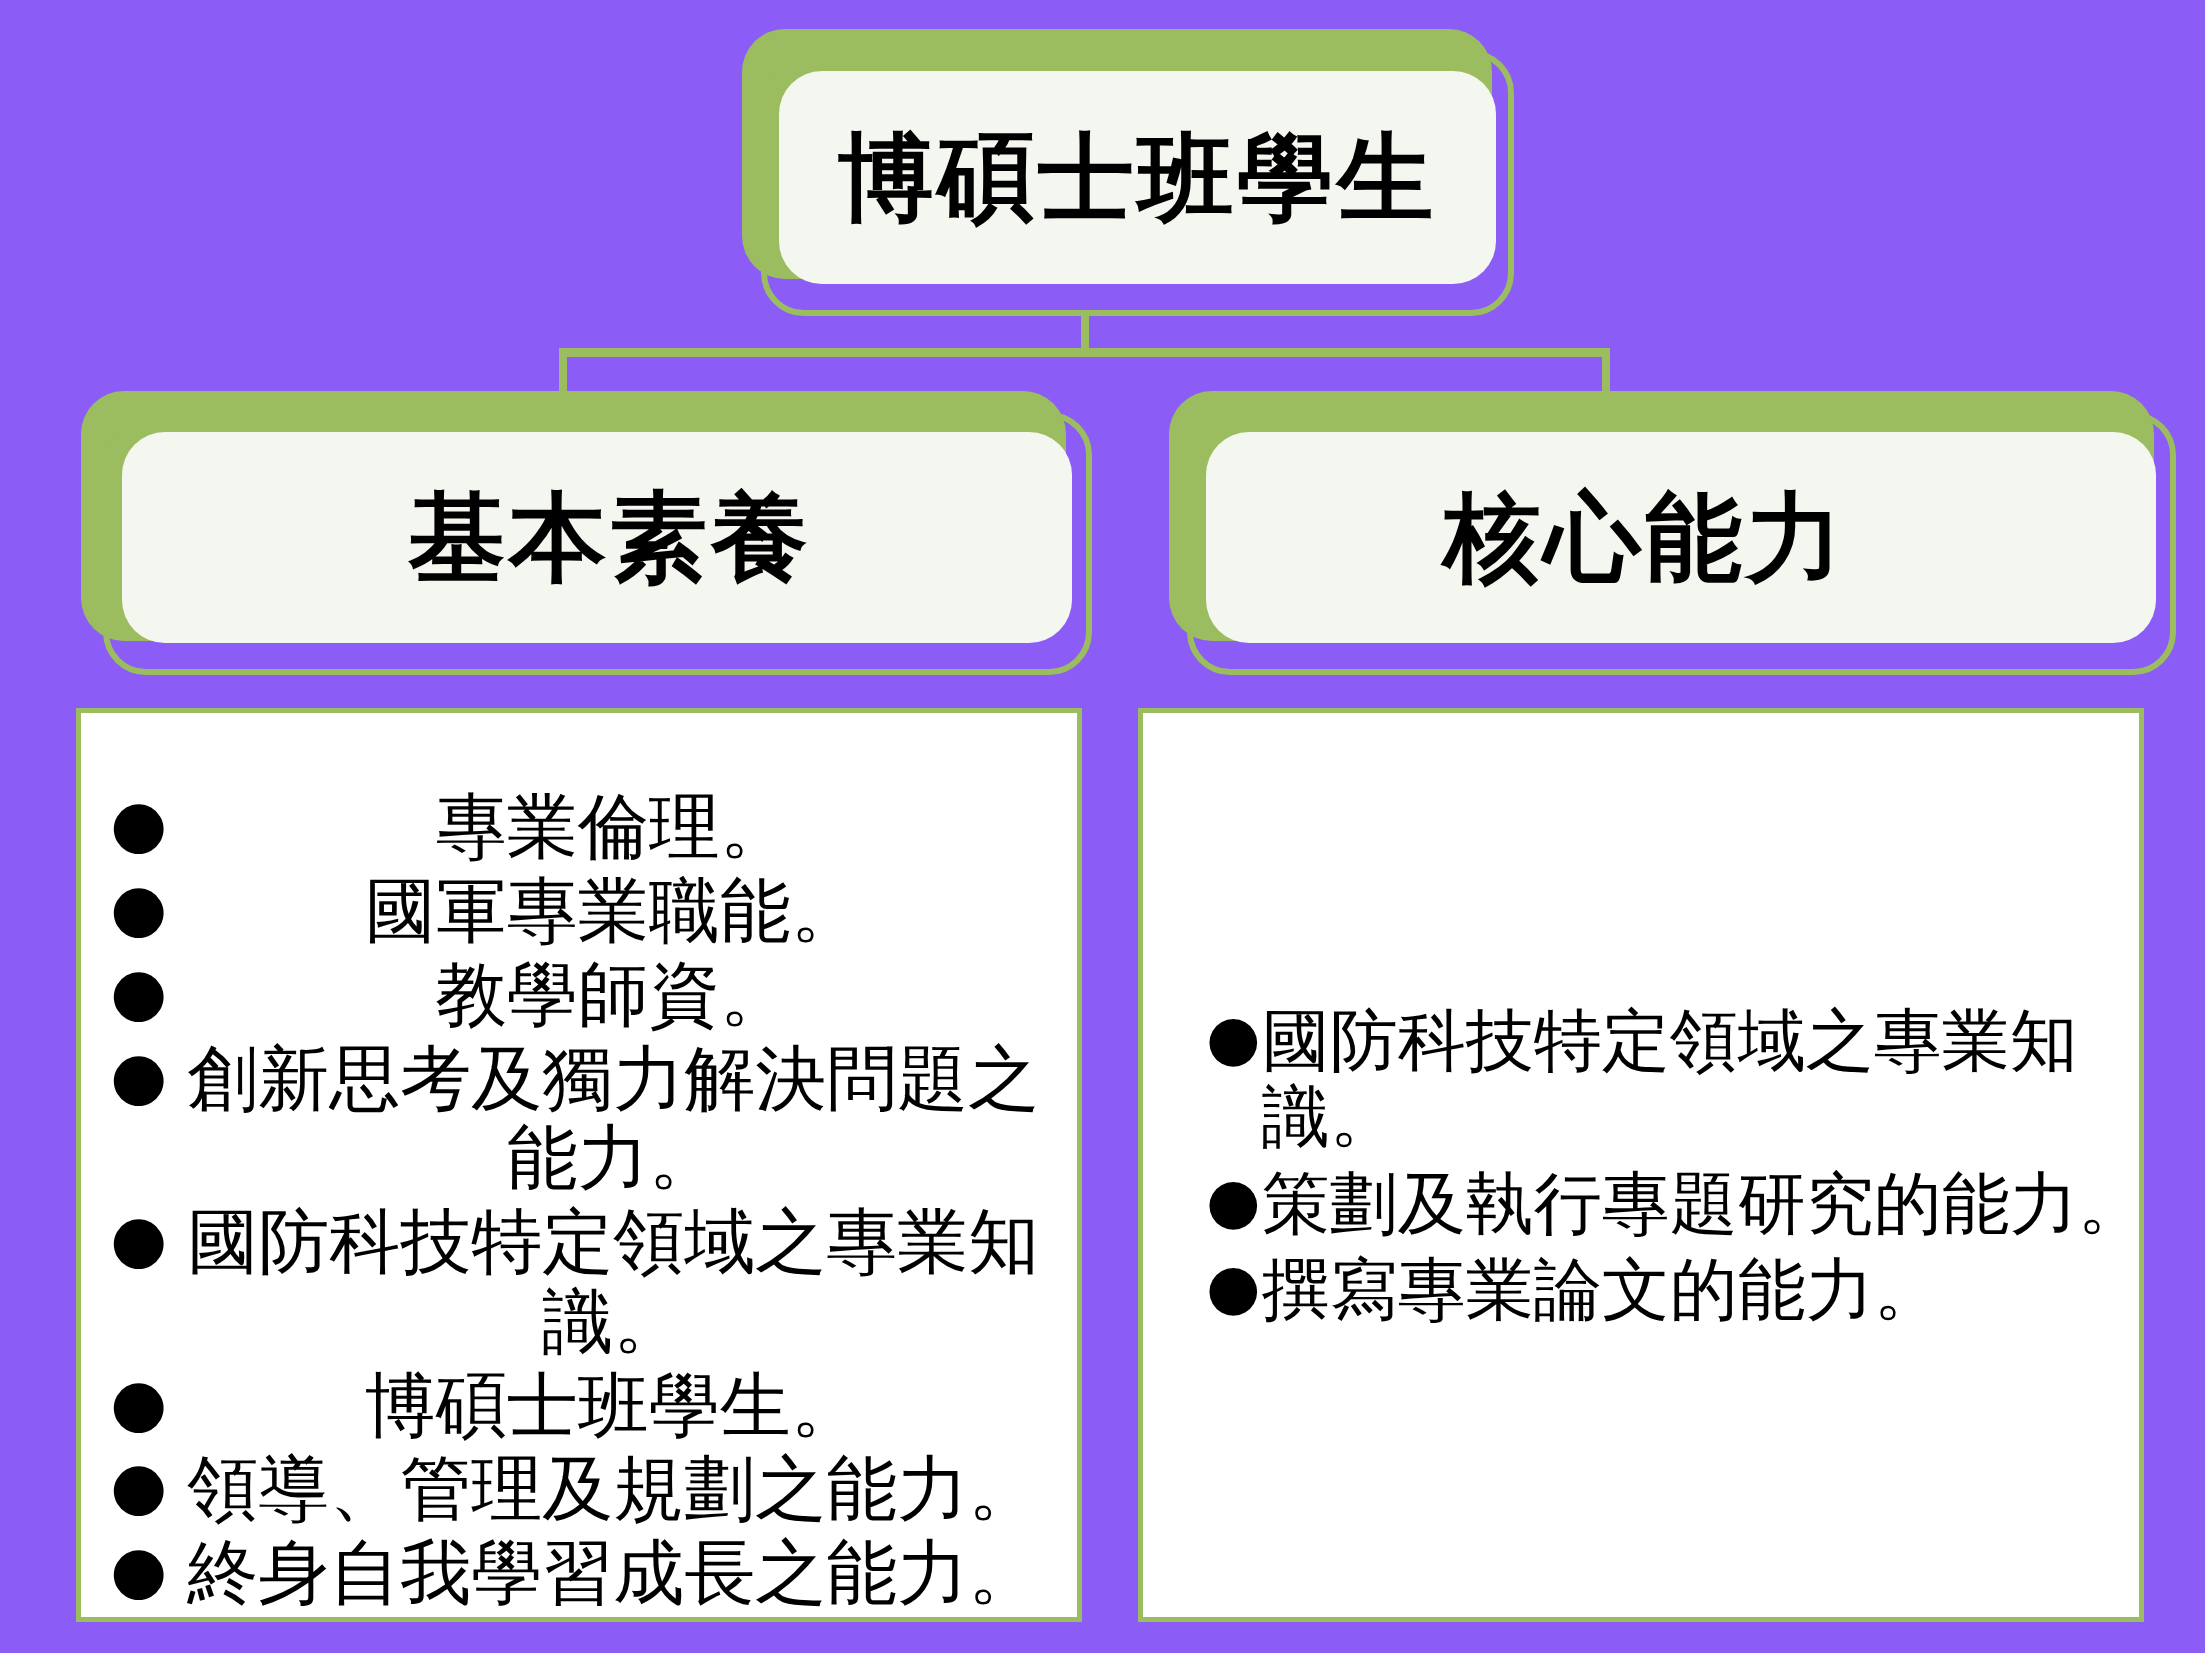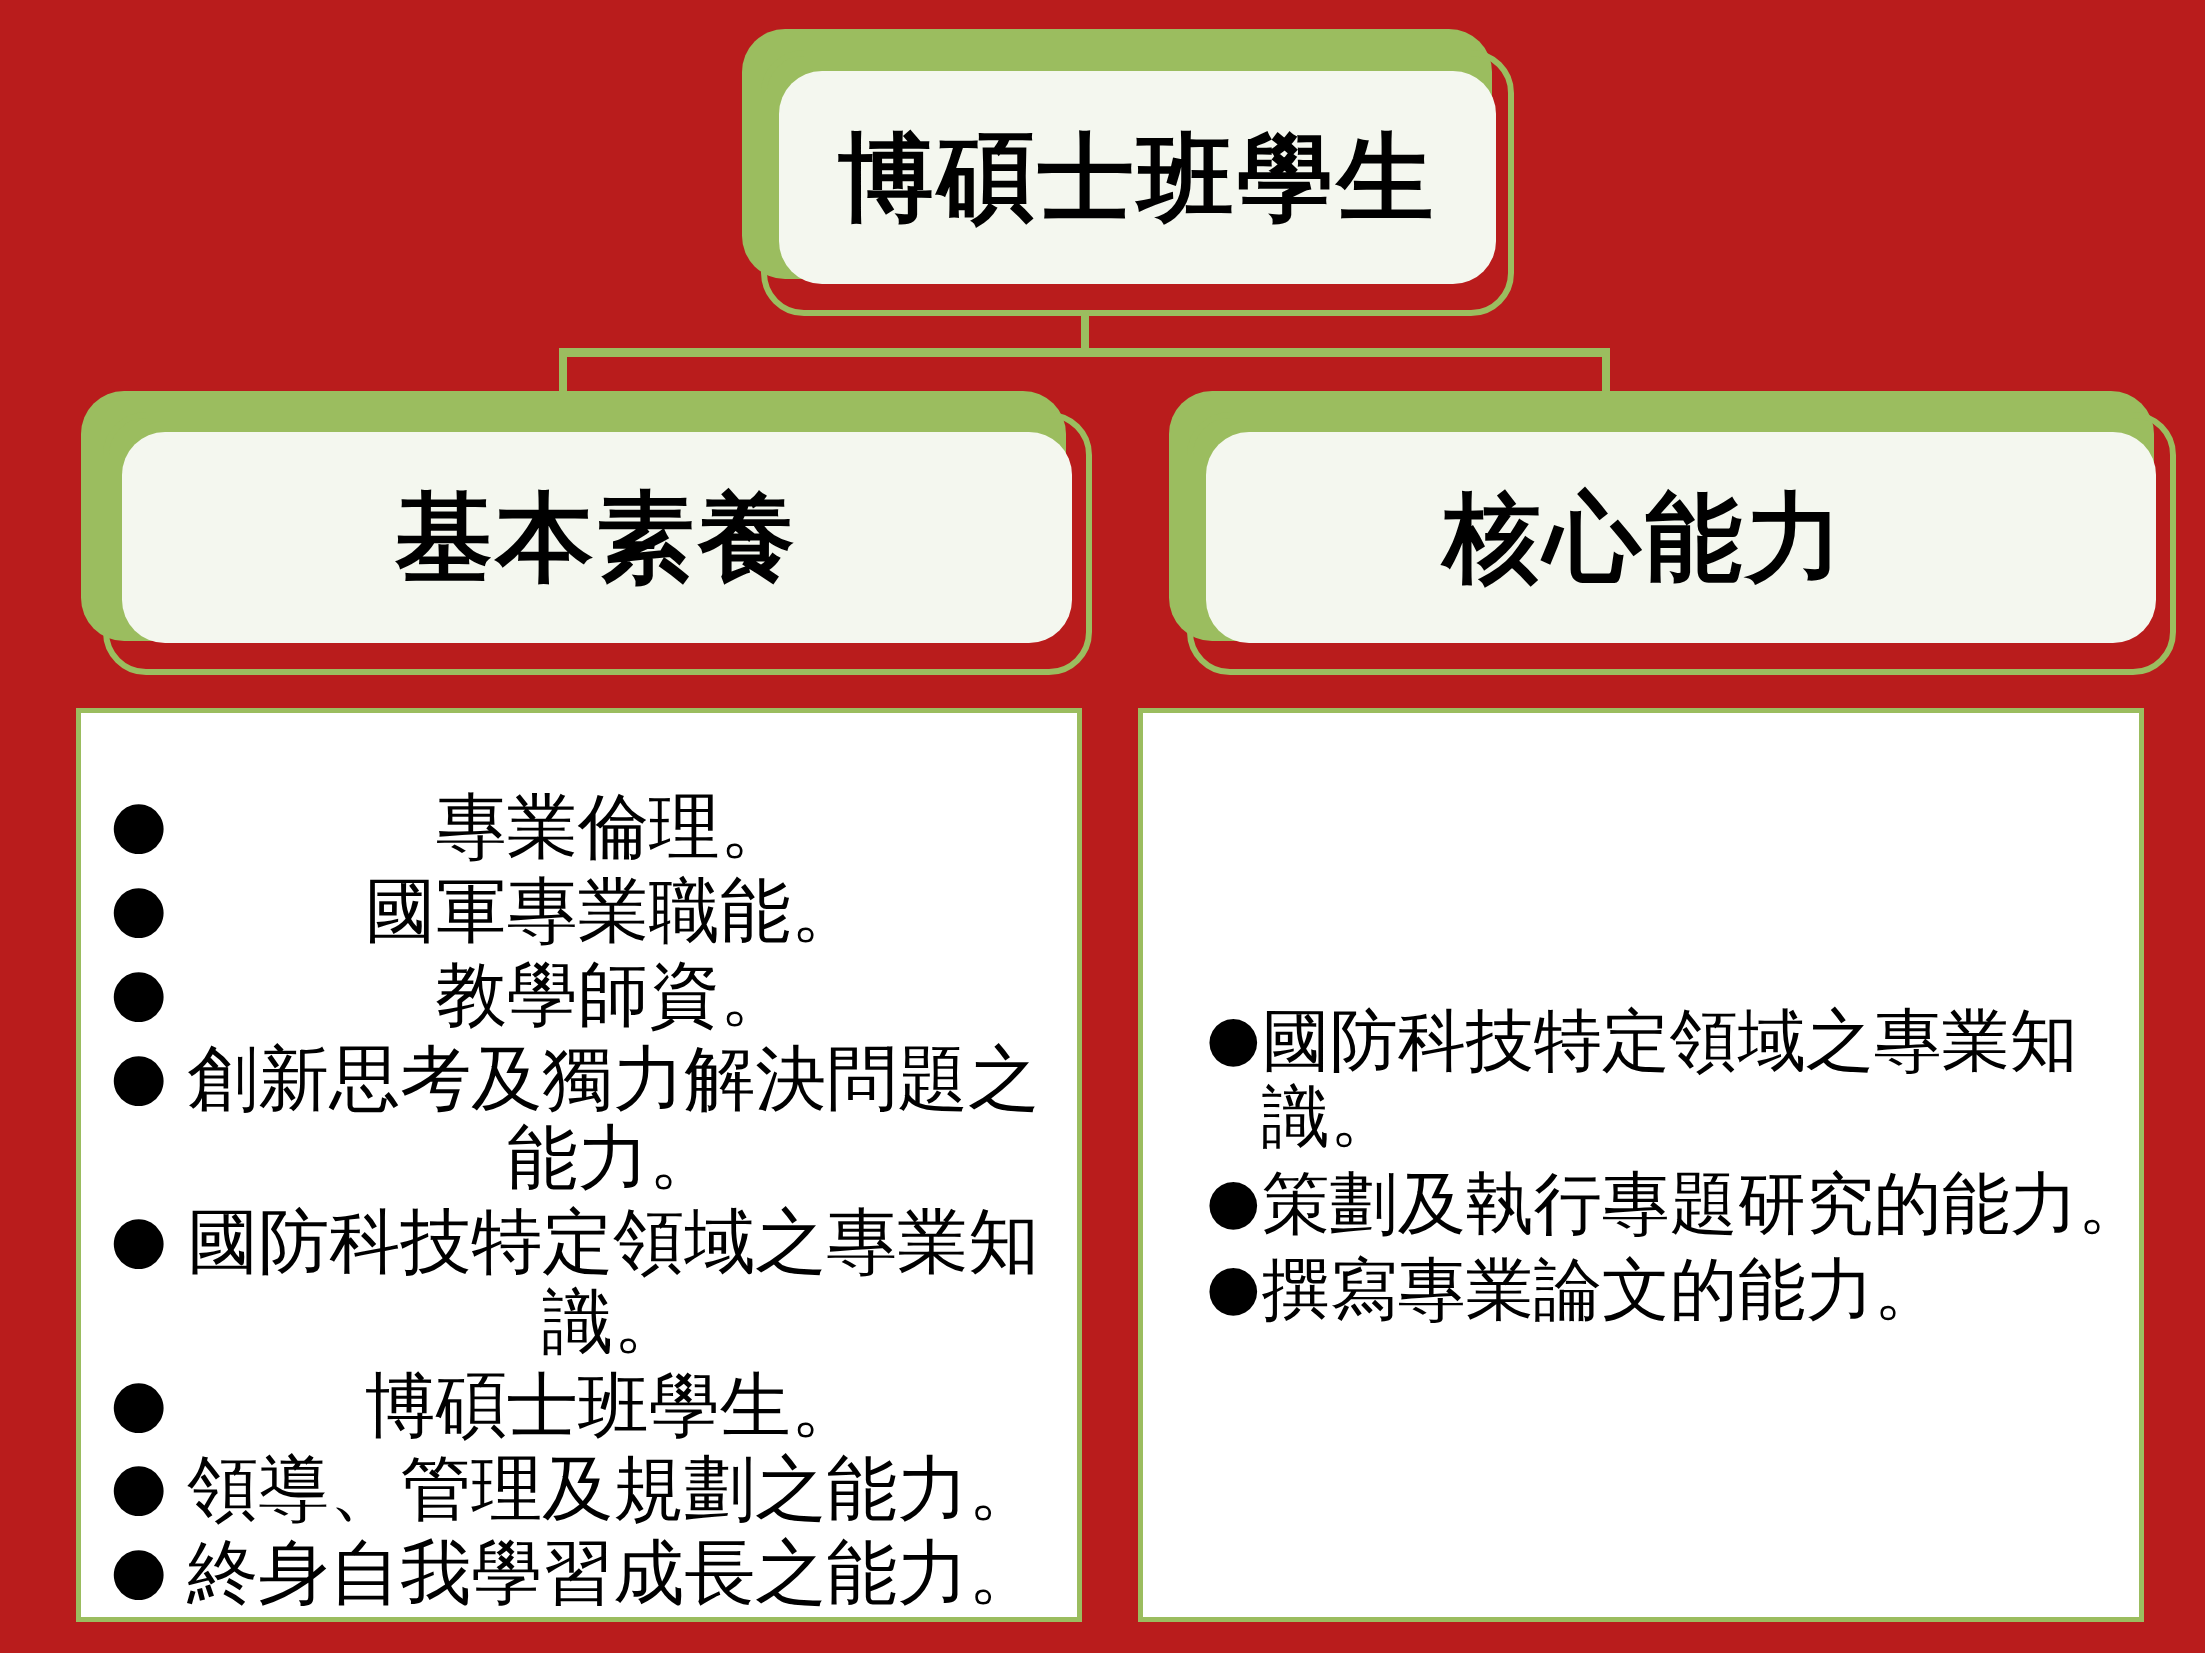--- a/index.html
+++ b/index.html
@@ -10,21 +10,21 @@
   body {
     width: 2205px;
     height: 1654px;
     font-family: "DejaVu Sans", "Liberation Sans", sans-serif;
     overflow: hidden;
   }
   #stage {
     position: relative;
     width: 2205px;
     height: 1654px;
-    background: #b91c1c;
+    background: #8b5cf6;
   }
 
   
   .card-shadow {
     position: absolute;
     background: #9BBD5F;
     border-radius: 43px;
   }
   
   .card-inner {
@@ -125,21 +125,21 @@
 
   <div class="conn" style="left:559px; top:348px; width:1051px; height:8.8px;"></div>
 
   <div class="conn" style="left:559px; top:348px; width:8px; height:46px;"></div>
 
   <div class="conn" style="left:1602px; top:348px; width:8px; height:46px;"></div>
 
   <div class="card-shadow" style="left:81px; top:391px; width:985px; height:250px;"></div>
   <div class="card-outline" style="left:103px; top:412px; width:989px; height:263px;"></div>
   <div class="card-inner" style="left:122px; top:432px; width:950px; height:211px;"></div>
-  <div class="card-title" style="left:122px; top:432px; width:950px; height:211px; font-size:97px;">基本素養</div>
+  <div class="card-title" style="left:122px; top:432px; width:950px; height:211px; font-size:97px;padding-left:13px;">基本素養</div>
 
   <div class="card-shadow" style="left:1169px; top:391px; width:985px; height:250px;"></div>
   <div class="card-outline" style="left:1187px; top:412px; width:989px; height:263px;"></div>
   <div class="card-inner" style="left:1206px; top:432px; width:950px; height:211px;"></div>
   <div class="card-title" style="left:1206px; top:432px; width:878px; height:211px; font-size:97px;">核心能力</div>
 
   <div class="panel" style="left:76px; top:708px; width:1006px; height:914px;"></div>
   <ul class="panel-list" id="left-list">
     <li>
       <span class="bullet">●</span>

